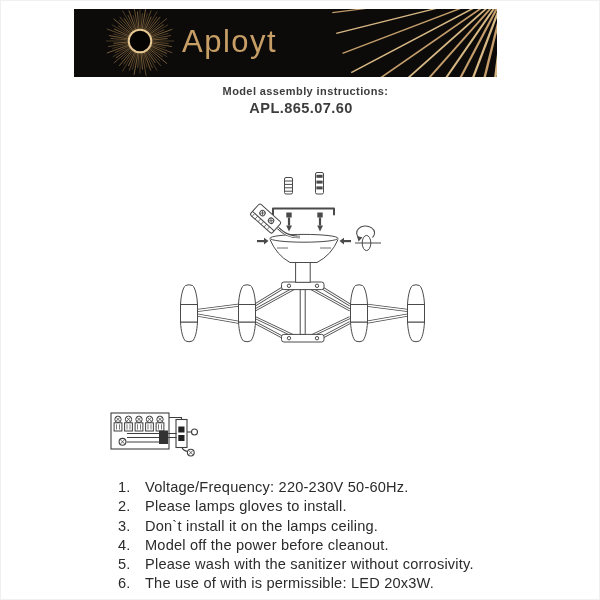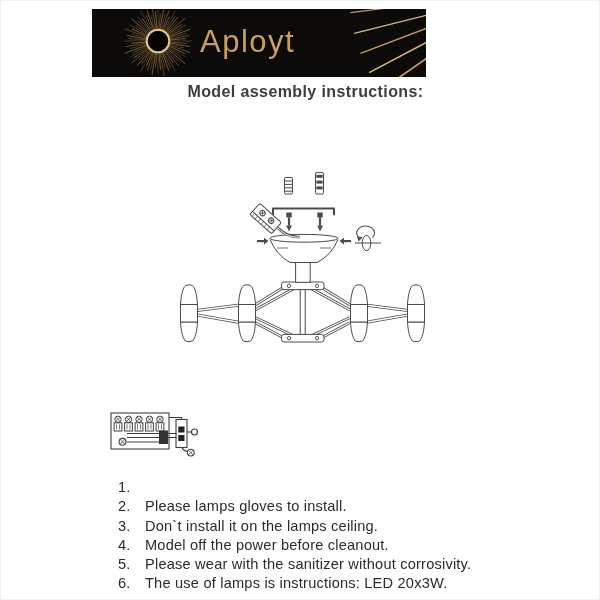--- a/index.html
+++ b/index.html
@@ -1,27 +1,27 @@
 <!DOCTYPE html>
 <html><head>
 <meta charset="utf-8">
 <style>
   html,body{margin:0;padding:0;background:#fff;}
   .page{position:relative;width:600px;height:600px;background:#fff;overflow:hidden;
         font-family:"Liberation Sans",sans-serif;box-sizing:border-box;border:1px solid #f0f0f0;}
   
-  .banner{position:absolute;left:91px;top:8px;width:334px;height:68px;background:#0d0b09;
+  .banner{position:absolute;left:73px;top:8px;width:423px;height:68px;background:#0d0b09;
           overflow:hidden;display:flex;align-items:center;}
   .banner svg{position:absolute;top:0;left:0;}
   #sunburst{left:32px;top:0;}
   .brand{position:absolute;left:108px;top:50%;transform:translateY(-54%);
          color:#c79e66;font-size:31px;font-weight:400;letter-spacing:1.5px;}
   
   .hdr{position:absolute;left:0;top:82px;width:600px;text-align:center;color:#3d3d3d;}
-  .hdr .t{font-size:16px;font-weight:600;letter-spacing:.4px;line-height:17px;margin-left:9px;}
+  .hdr .t{font-size:11px;font-weight:600;letter-spacing:.4px;line-height:17px;margin-left:9px;}
   .hdr .m{font-size:14.6px;font-weight:600;letter-spacing:.4px;line-height:17px;}
   
   .main-svg{position:absolute;left:140px;top:158px;}
   .wire-svg{position:absolute;left:98px;top:404px;}
   
   .instructions{position:absolute;left:117px;top:477px;color:#2b2b2b;}
   .instructions .row{display:flex;font-size:14.6px;line-height:19.3px;letter-spacing:.2px;font-weight:500;}
   .instructions .num{display:inline-block;width:27px;flex:0 0 27px;}
 </style>
 </head>
@@ -119,20 +119,21 @@
         <line x1="432" y1="-18" x2="277.19832933736035" y2="63.61766205948105" stroke="#e3c38d" stroke-width="1.54" opacity="0.95"></line>
         <line x1="432" y1="-18" x2="268.51421699381984" y2="44.42914988093442" stroke="#cfa671" stroke-width="1.42" opacity="0.95"></line>
         <line x1="432" y1="-18" x2="262.1982479017006" y2="24.336331729941854" stroke="#e3c38d" stroke-width="1.30" opacity="0.95"></line>
         <line x1="432" y1="-18" x2="258.34191087003944" y2="3.630258429586295" stroke="#cfa671" stroke-width="1.18" opacity="0.95"></line>
         <line x1="432" y1="-18" x2="257.0010661598867" y2="-17.389136002335864" stroke="#e3c38d" stroke-width="1.06" opacity="0.95"></line>
       </svg>
   </div>
 
   <div class="hdr">
     <div class="t">Model assembly instructions:</div>
+    <div class="m">APL.865.07.60</div>
   </div>
 
   <svg class="main-svg" width="320" height="200" viewBox="140 158 320 200">
     <g stroke="#4a4a4a" fill="none" stroke-width="1">
 
       <g>
         <g stroke="#4a4a4a" stroke-width="2.8">
           <line x1="196" y1="309.5" x2="239" y2="304"></line>
             <line x1="196" y1="314" x2="239" y2="321.5"></line>
           <line x1="254" y1="304" x2="284" y2="285.5"></line>
@@ -330,35 +331,36 @@
         <circle cx="121.5" cy="440.8" r="3.4"></circle>
         <line x1="119.2" y1="438.5" x2="123.8" y2="443.1" stroke-width=".8"></line>
         <line x1="123.8" y1="438.5" x2="119.2" y2="443.1" stroke-width=".8"></line>
       </g>
     </g>
   </svg>
 
   <div class="instructions">
     <div class="row">
       <span class="num">1.</span>
+      <span>Voltage/Frequency: 220-230V 50-60Hz.</span>
     </div>
     <div class="row">
       <span class="num">2.</span>
       <span>Please lamps gloves to install.</span>
     </div>
     <div class="row">
       <span class="num">3.</span>
       <span>Don`t install it on the lamps ceiling.</span>
     </div>
     <div class="row">
       <span class="num">4.</span>
       <span>Model off the power before cleanout.</span>
     </div>
     <div class="row">
       <span class="num">5.</span>
-      <span>Please wear with the sanitizer without corrosivity.</span>
+      <span>Please wash with the sanitizer without corrosivity.</span>
     </div>
     <div class="row">
       <span class="num">6.</span>
-      <span>The use of lamps is instructions: LED 20x3W.</span>
+      <span>The use of with is permissible: LED 20x3W.</span>
     </div>
   </div>
 </div>
 
 </body></html>

